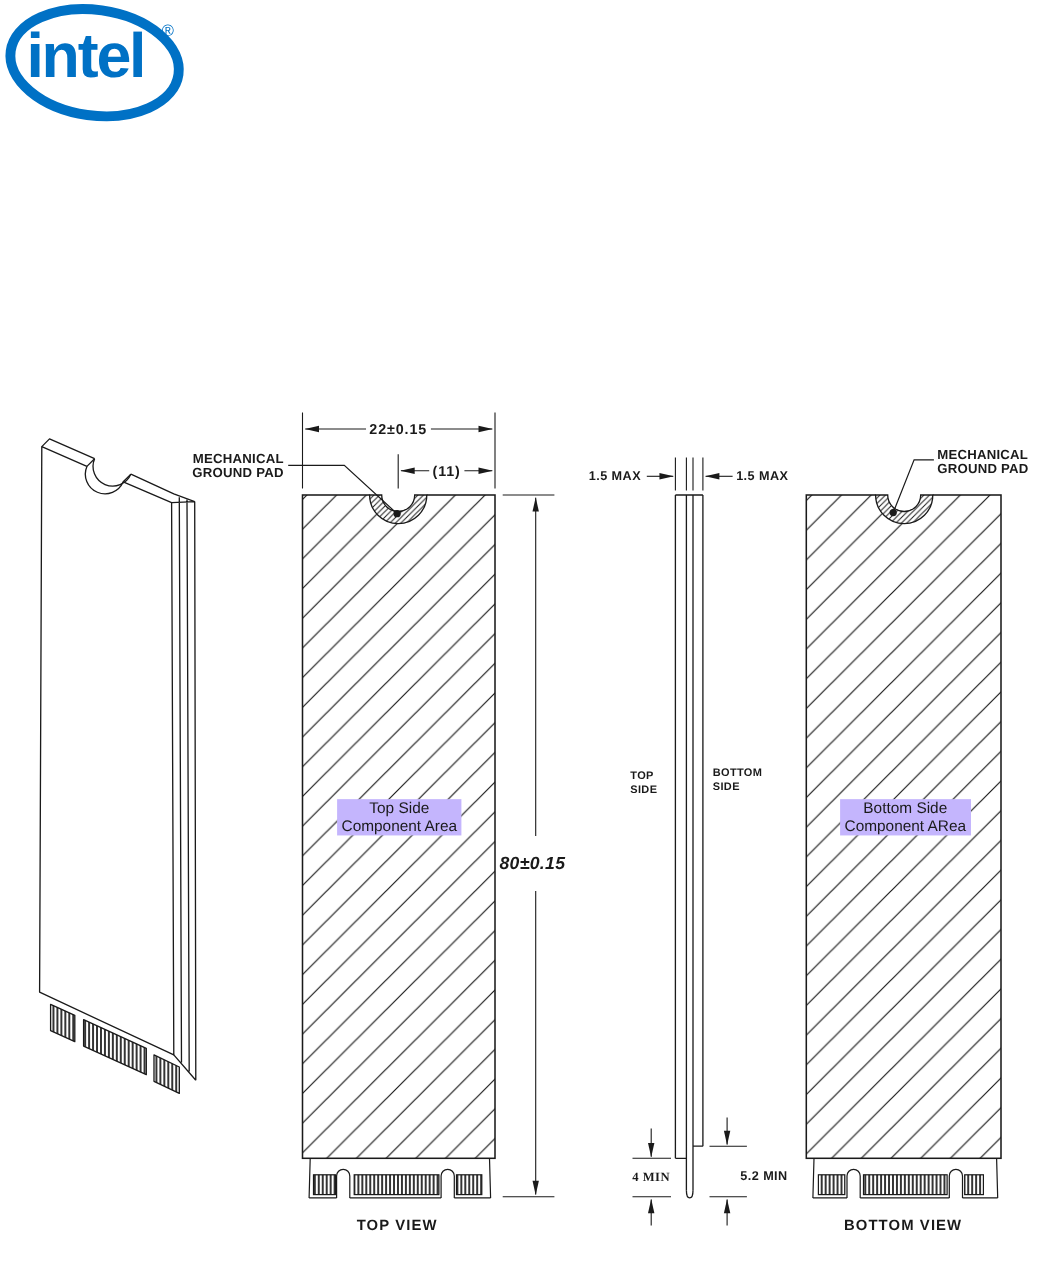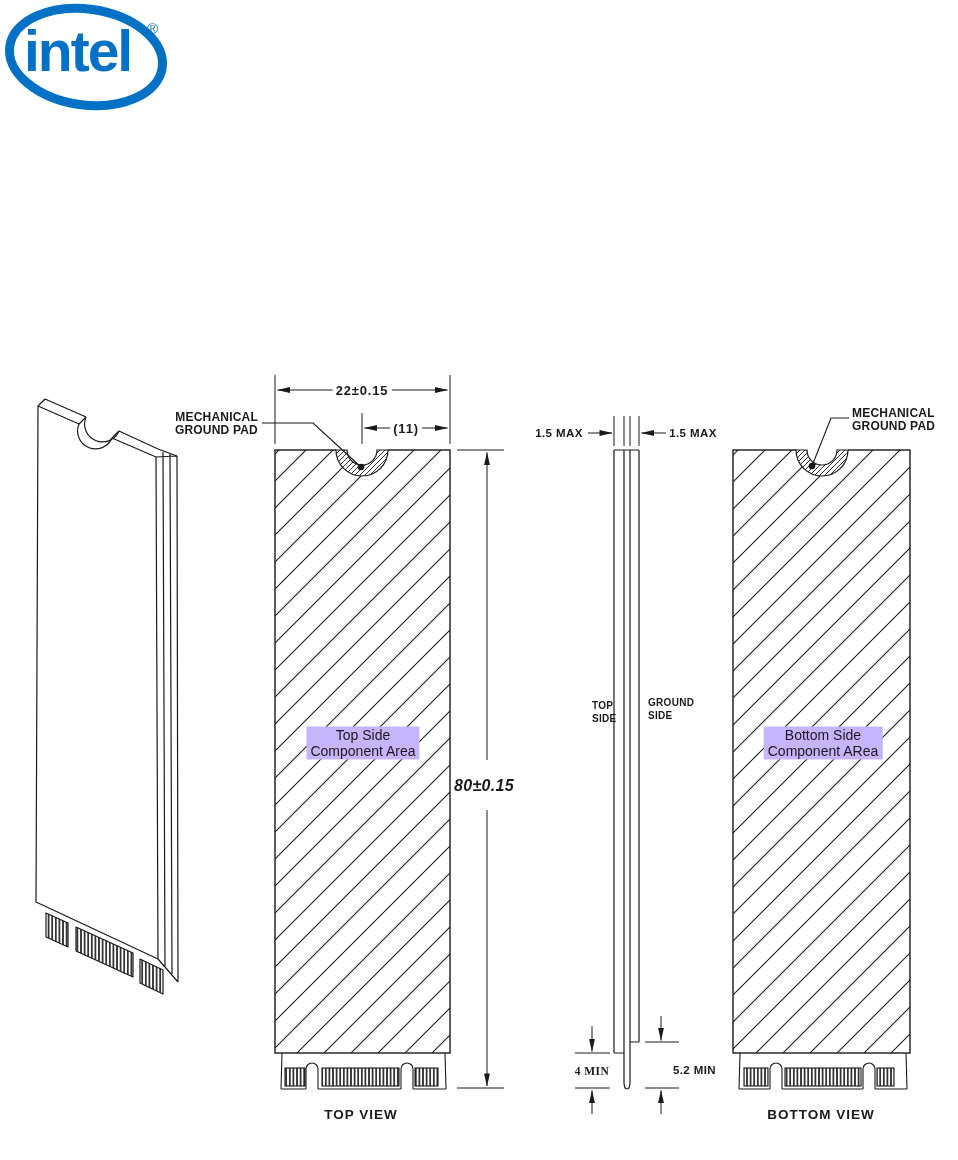--- a/index.html
+++ b/index.html
@@ -135,26 +135,26 @@
 <div class="lbl dim ctr" style="left:406px;top:428px;">(11)</div>
 <div class="lbl dim ctr" style="left:484px;top:786px;letter-spacing:0.3px;font-size:16px;font-style:italic;">80±0.15</div>
 <div class="lbl area ctr" style="left:363px;top:743px;">
   <div>Top Side</div>
   <div>Component Area</div>
 </div>
 <div class="lbl cap ctr" style="left:361px;top:1114px;">TOP VIEW</div>
 
 <div class="lbl dimsm ctr" style="left:559px;top:433px;">1.5 MAX</div>
 <div class="lbl dimsm ctr" style="left:693px;top:433px;">1.5 MAX</div>
-<div class="lbl sidelbl" style="left:592px;top:700px;">
+<div class="lbl sidelbl" style="left:573px;top:700px;">
   <div>TOP</div>
   <div>SIDE</div>
 </div>
 <div class="lbl sidelbl" style="left:648px;top:697px;">
-  <div>GROUND</div>
+  <div>BOTTOM</div>
   <div>SIDE</div>
 </div>
 <div class="lbl dimsm ctr" style="left:592px;top:1071px;font-family:Liberation Serif, serif;">4 MIN</div>
 <div class="lbl dimsm ctr" style="left:671px;top:1070px;padding-left:47px;">5.2 MIN</div>
 
 <div class="lbl gp" style="left:852px;top:407px;">
   <div>MECHANICAL</div>
   <div>GROUND PAD</div>
 </div>
 <div class="lbl area ctr" style="left:823px;top:743px;">

